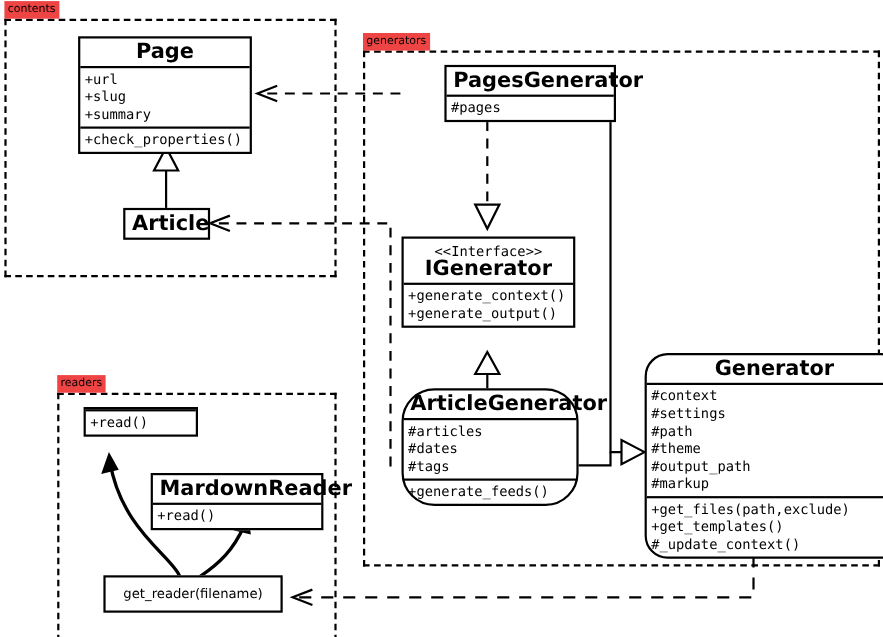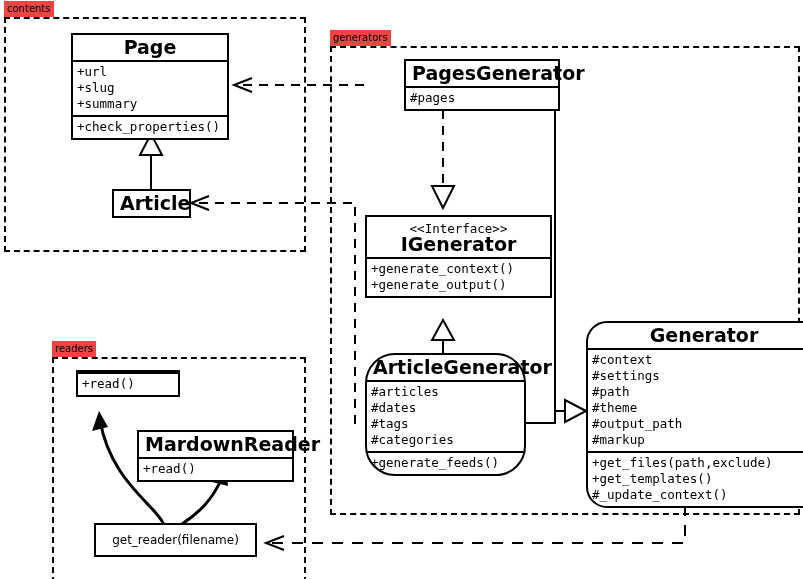--- a/index.html
+++ b/index.html
@@ -185,36 +185,35 @@
     <div class="title">Article</div>
   </div>
 
   <div class="uml" style="left:364px; top:59px; width:156px;margin-left:40px;">
     <div class="title">PagesGenerator</div>
     <div class="compartment">
       <div class="row">#pages</div>
     </div>
   </div>
 
-  <div class="uml" style="left:365px; top:215px; width:187px;">
+  <div class="uml" style="left:365px; top:215px; width:158px;">
     <div class="stereo">&lt;&lt;Interface&gt;&gt;</div>
     <div class="title" style="padding-top:0;">IGenerator</div>
     <div class="compartment">
       <div class="row">+generate_context()</div>
       <div class="row">+generate_output()</div>
     </div>
   </div>
 
   <div class="uml" style="left:365px; top:353px; width:161px;border-radius:30px;">
     <div class="title">ArticleGenerator</div>
     <div class="compartment">
       <div class="row">#articles</div>
       <div class="row">#dates</div>
       <div class="row">#tags</div>
-      <div class="row">#categories</div>
     </div>
     <div class="compartment">
       <div class="row">+generate_feeds()</div>
     </div>
   </div>
 
   <div class="uml" style="left:586px; top:321px; width:236px;border-radius:21px;">
     <div class="title">Generator</div>
     <div class="compartment">
       <div class="row">#context</div>

